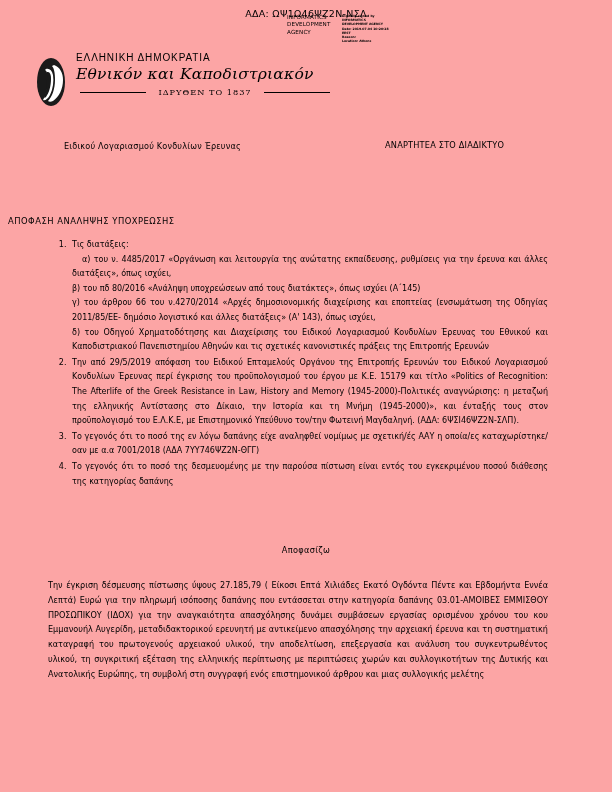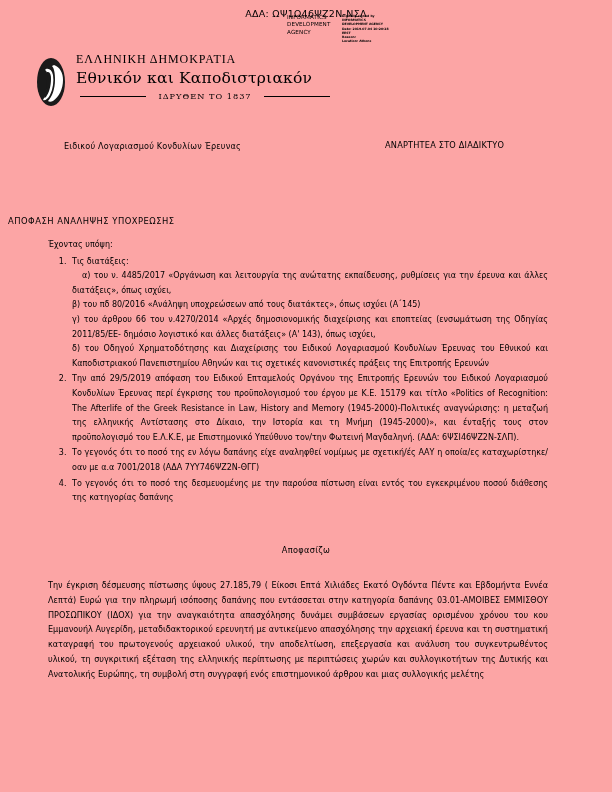--- a/index.html
+++ b/index.html
@@ -70,30 +70,31 @@
     position: absolute;
     left: 0;
     top: 4px;
     width: 34px;
     height: 52px;
   }
   .uni-text {
     margin-left: 42px;
   }
   .uni-line1 {
-    font-family: Liberation Serif, serif;
-    font-size: 12px;
+    font-family: Liberation Sans, sans-serif;
+    font-size: 10px;
     letter-spacing: 0.9px;
     margin-bottom: 2px;
   }
   .uni-line2 {
     font-family: "DejaVu Serif", serif;
     font-size: 15.5px;
     letter-spacing: 0.2px;
     line-height: 19px;
+    font-style: italic;
   }
   .uni-line3 {
     font-family: "DejaVu Serif", serif;
     font-size: 15.5px;
     letter-spacing: 0.2px;
     line-height: 19px;
   }
   .founded {
     font-family: "DejaVu Serif", serif;
     font-size: 8.2px;
@@ -253,21 +254,20 @@
   <div class="unit">
     <div>Ειδικού Λογαριασμού Κονδυλίων Έρευνας</div>
   </div>
 
   <div class="published">ΑΝΑΡΤΗΤΕΑ ΣΤΟ ΔΙΑΔΙΚΤΥΟ</div>
 
 
   <div class="doc-title">ΑΠΟΦΑΣΗ ΑΝΑΛΗΨΗΣ ΥΠΟΧΡΕΩΣΗΣ</div>
 
   <div class="body">
-    <div class="intro">Έχοντας υπόψη:</div>
     <ol class="items">
       <li>
         <div>Τις διατάξεις:</div>
         <div class="sub">α) του ν. 4485/2017 «Οργάνωση και λειτουργία της ανώτατης εκπαίδευσης, ρυθμίσεις για την έρευνα και άλλες διατάξεις», όπως ισχύει,</div>
         <div class="sub noindent">β) του πδ 80/2016 «Ανάληψη υποχρεώσεων από τους διατάκτες», όπως ισχύει (Α΄145)</div>
         <div class="sub noindent">γ) του άρθρου 66 του ν.4270/2014 «Αρχές δημοσιονομικής διαχείρισης και εποπτείας (ενσωμάτωση της Οδηγίας 2011/85/ΕΕ- δημόσιο λογιστικό και άλλες διατάξεις» (Α' 143), όπως ισχύει,</div>
         <div class="sub noindent">δ) του Οδηγού Χρηματοδότησης και Διαχείρισης του Ειδικού Λογαριασμού Κονδυλίων Έρευνας του Εθνικού και Καποδιστριακού Πανεπιστημίου Αθηνών και τις σχετικές κανονιστικές πράξεις της Επιτροπής Ερευνών</div>
       </li>
       <li class="justify">Την από 29/5/2019 απόφαση του Ειδικού Επταμελούς Οργάνου της Επιτροπής Ερευνών του Ειδικού Λογαριασμού Κονδυλίων Έρευνας περί έγκρισης του προϋπολογισμού του έργου με Κ.Ε. 15179 και τίτλο «Politics of Recognition: The Afterlife of the Greek Resistance in Law, History and Memory (1945-2000)-Πολιτικές αναγνώρισης: η μεταζωή της ελληνικής Αντίστασης στο Δίκαιο, την Ιστορία και τη Μνήμη (1945-2000)», και ένταξής τους στον προϋπολογισμό του Ε.Λ.Κ.Ε, με Επιστημονικό Υπεύθυνο τον/την Φωτεινή Μαγδαληνή. (ΑΔΑ: 6ΨΣΙ46ΨΖ2Ν-ΣΛΠ).</li>
       <li class="justify">Το γεγονός ότι το ποσό της εν λόγω δαπάνης είχε αναληφθεί νομίμως με σχετική/ές ΑΑΥ η οποία/ες καταχωρίστηκε/οαν με α.α 7001/2018 (ΑΔΑ 7ΥΥ746ΨΖ2Ν-ΘΓΓ)</li>

